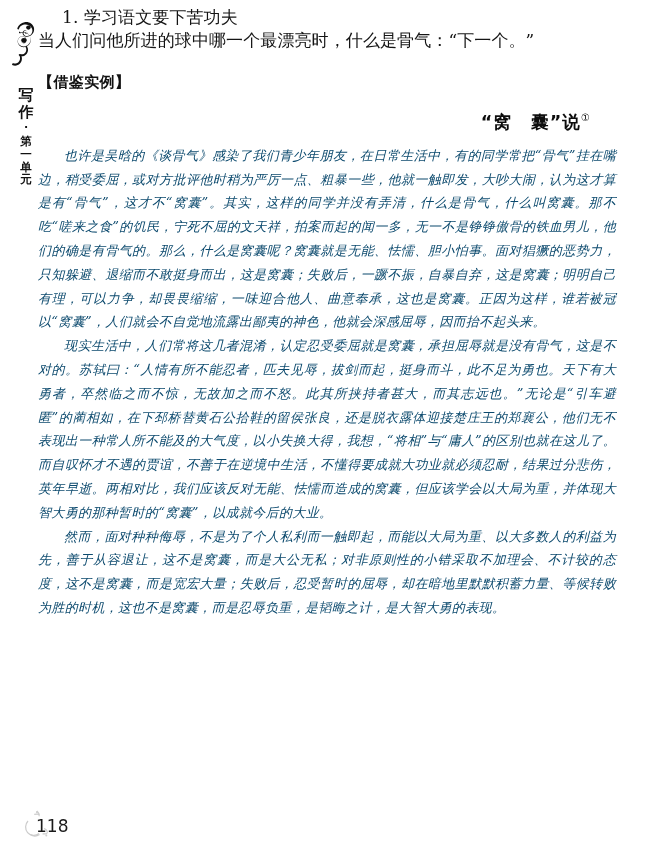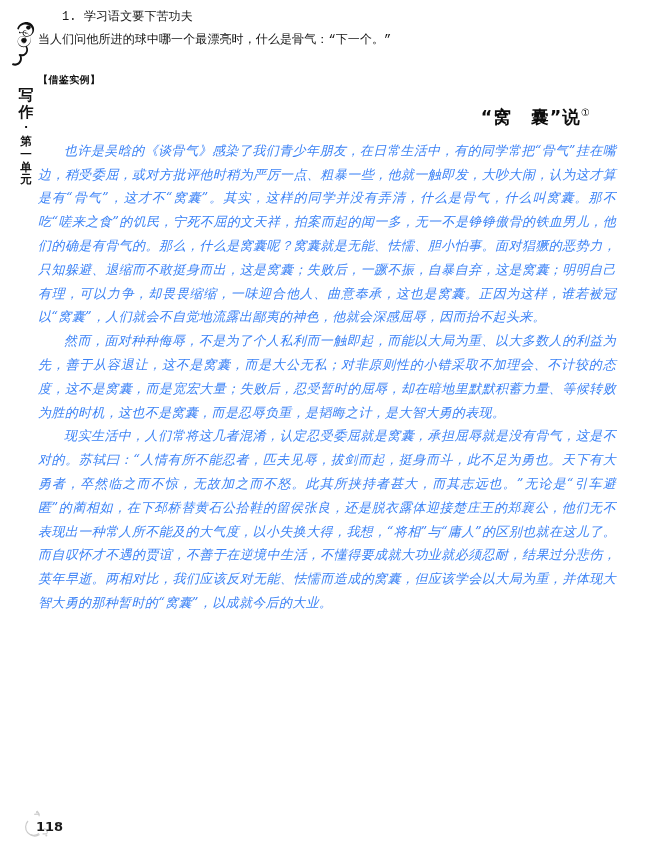--- a/index.html
+++ b/index.html
@@ -86,22 +86,22 @@
     width: 34px;
     height: 34px;
     opacity: 0.30;
   }
   .folio-mark svg { display:block; width:100%; height:100%; }
   .folio-num {
     position: relative;
     z-index: 2;
     margin-left: 18px;
     font-family: "DejaVu Sans", "Liberation Sans", sans-serif;
-    font-weight: 700;
-    font-size: 13px;
+    font-weight: 400;
+    font-size: 17px;
     color: #1a1a1a;
   }
 
   
   .content {
     position: absolute;
     left: 38px;
     top: 6px;
     width: 578px;
   }
@@ -114,45 +114,44 @@
     text-align: justify;
     text-justify: inter-character;
     color: #141414;
     letter-spacing: 0.1px;
   }
 
   
   .task-block p.body {
     text-indent: 0;
     padding-left: 24px;
-    font-size: 12px;
+    font-size: 17px;
     line-height: 23.4px;
     text-align: left;
-    font-family: Liberation Mono, monospace;
   }
   .task-block p.body.hang {
     padding-left: 24px;
   }
   .task-block p.body.flow {
     padding-left: 0;
     text-indent: 24px;
     text-align: justify;
   }
   .task-block p.body.flow2 {
     padding-left: 0;
     text-indent: 0;
     text-align: left;
   }
 
   
   .section-tag {
     margin: 20px 0 0 0;
     font-family: "DejaVu Sans", "Liberation Sans", sans-serif;
     font-weight: 700;
-    font-size: 10px;
+    font-size: 15px;
     letter-spacing: 0.4px;
     color: #111;
   }
 
   
   .article-title {
     margin: 18px 0 10px 0;
     text-align: right;
     font-family: "DejaVu Sans", "Liberation Sans", sans-serif;
     font-weight: 700;
@@ -168,21 +167,21 @@
     letter-spacing: 0;
   }
 
   
   .essay p.body {
     font-style: italic;
     font-size: 13.0px;
     line-height: 23.8px;
     text-indent: 26px;
     letter-spacing: 0.35px;
-    color: #3b82f6;
+    color: #0c4a6e;
   }
   .essay p.body + p.body { margin-top: 0px; }
 </style>
 </head>
 <body>
 
 <div class="page">
 
   <div class="margin-col">
 
@@ -238,18 +237,18 @@
     </div>
 
     <div class="section-tag">【借鉴实例】</div>
 
     <div class="article-title">
       <span>“窝　囊”说</span><span class="fn">①</span>
     </div>
 
     <div class="essay">
       <p class="body">也许是吴晗的《谈骨气》感染了我们青少年朋友，在日常生活中，有的同学常把“骨气”挂在嘴边，稍受委屈，或对方批评他时稍为严厉一点、粗暴一些，他就一触即发，大吵大闹，认为这才算是有“骨气”，这才不“窝囊”。其实，这样的同学并没有弄清，什么是骨气，什么叫窝囊。那不吃“嗟来之食”的饥民，宁死不屈的文天祥，拍案而起的闻一多，无一不是铮铮傲骨的铁血男儿，他们的确是有骨气的。那么，什么是窝囊呢？窝囊就是无能、怯懦、胆小怕事。面对猖獗的恶势力，只知躲避、退缩而不敢挺身而出，这是窝囊；失败后，一蹶不振，自暴自弃，这是窝囊；明明自己有理，可以力争，却畏畏缩缩，一味迎合他人、曲意奉承，这也是窝囊。正因为这样，谁若被冠以“窝囊”，人们就会不自觉地流露出鄙夷的神色，他就会深感屈辱，因而抬不起头来。</p>
+      <p class="body">现实生活中，人们常将这几者混淆，认定忍受委屈就是窝囊，承担屈辱就是没有骨气，这是不对的。苏轼曰：“人情有所不能忍者，匹夫见辱，拔剑而起，挺身而斗，此不足为勇也。天下有大勇者，卒然临之而不惊，无故加之而不怒。此其所挟持者甚大，而其志远也。”无论是“引车避匿”的蔺相如，在下邳桥替黄石公拾鞋的留侯张良，还是脱衣露体迎接楚庄王的郑襄公，他们无不表现出一种常人所不能及的大气度，以小失换大得，我想，“将相”与“庸人”的区别也就在这儿了。而自叹怀才不遇的贾谊，不善于在逆境中生活，不懂得要成就大功业就必须忍耐，结果过分悲伤，英年早逝。两相对比，我们应该反对无能、怯懦而造成的窝囊，但应该学会以大局为重，并体现大智大勇的那种暂时的“窝囊”，以成就今后的大业。</p>
       <p class="body">然而，面对种种侮辱，不是为了个人私利而一触即起，而能以大局为重、以大多数人的利益为先，善于从容退让，这不是窝囊，而是大公无私；对非原则性的小错采取不加理会、不计较的态度，这不是窝囊，而是宽宏大量；失败后，忍受暂时的屈辱，却在暗地里默默积蓄力量、等候转败为胜的时机，这也不是窝囊，而是忍辱负重，是韬晦之计，是大智大勇的表现。</p>
-      <p class="body">现实生活中，人们常将这几者混淆，认定忍受委屈就是窝囊，承担屈辱就是没有骨气，这是不对的。苏轼曰：“人情有所不能忍者，匹夫见辱，拔剑而起，挺身而斗，此不足为勇也。天下有大勇者，卒然临之而不惊，无故加之而不怒。此其所挟持者甚大，而其志远也。”无论是“引车避匿”的蔺相如，在下邳桥替黄石公拾鞋的留侯张良，还是脱衣露体迎接楚庄王的郑襄公，他们无不表现出一种常人所不能及的大气度，以小失换大得，我想，“将相”与“庸人”的区别也就在这儿了。而自叹怀才不遇的贾谊，不善于在逆境中生活，不懂得要成就大功业就必须忍耐，结果过分悲伤，英年早逝。两相对比，我们应该反对无能、怯懦而造成的窝囊，但应该学会以大局为重，并体现大智大勇的那种暂时的“窝囊”，以成就今后的大业。</p>
     </div>
 
   </div>
 </div>
 
 </body></html>

